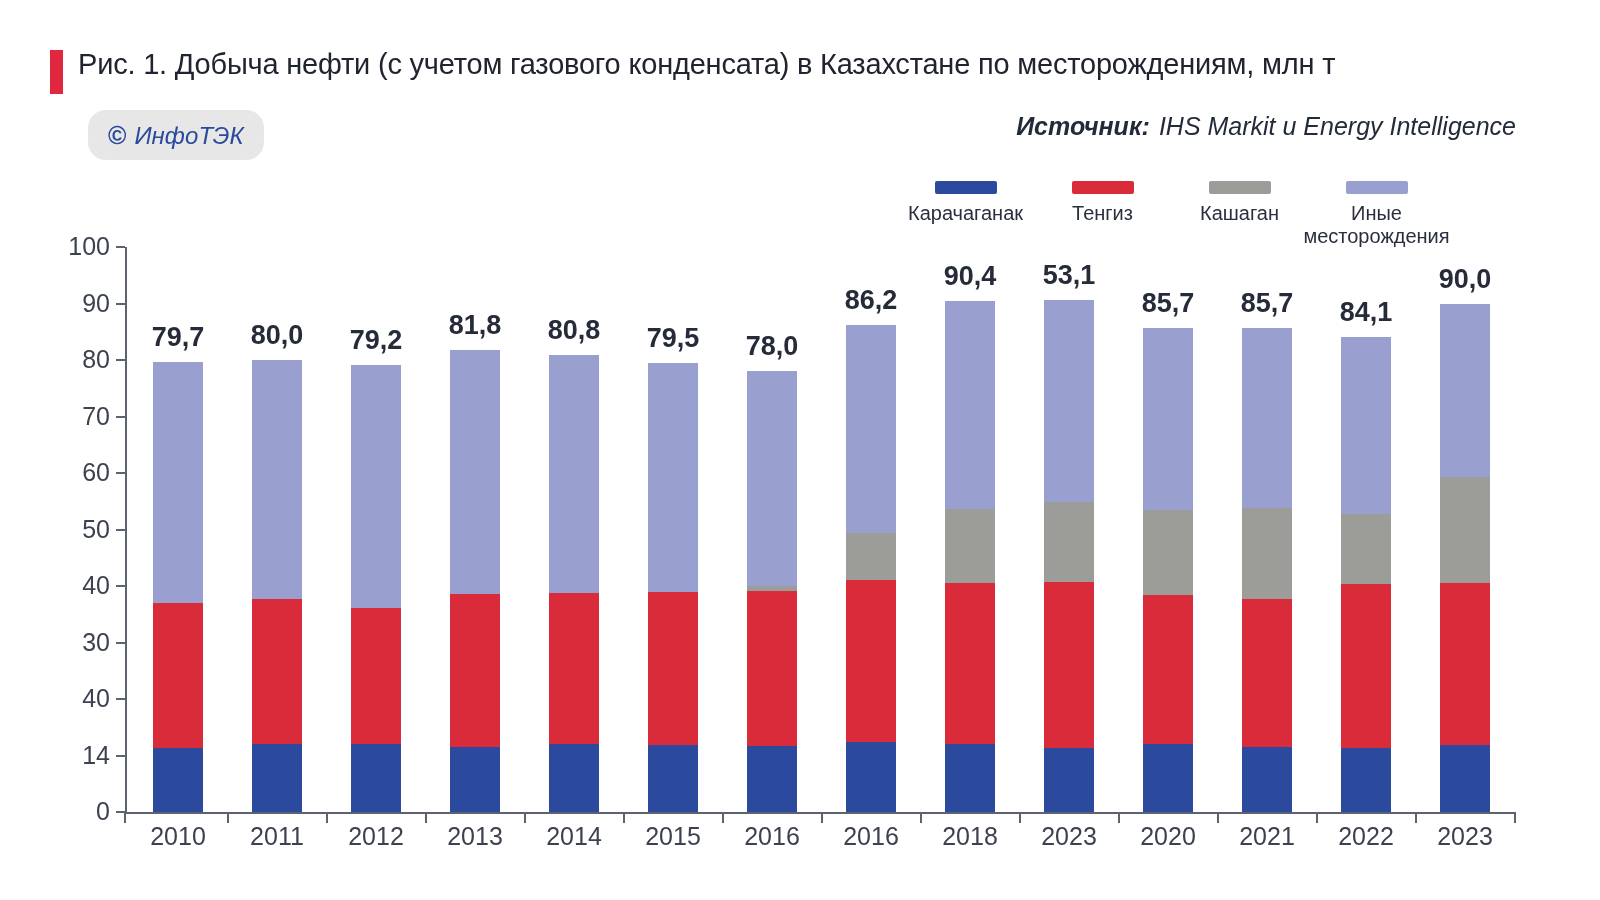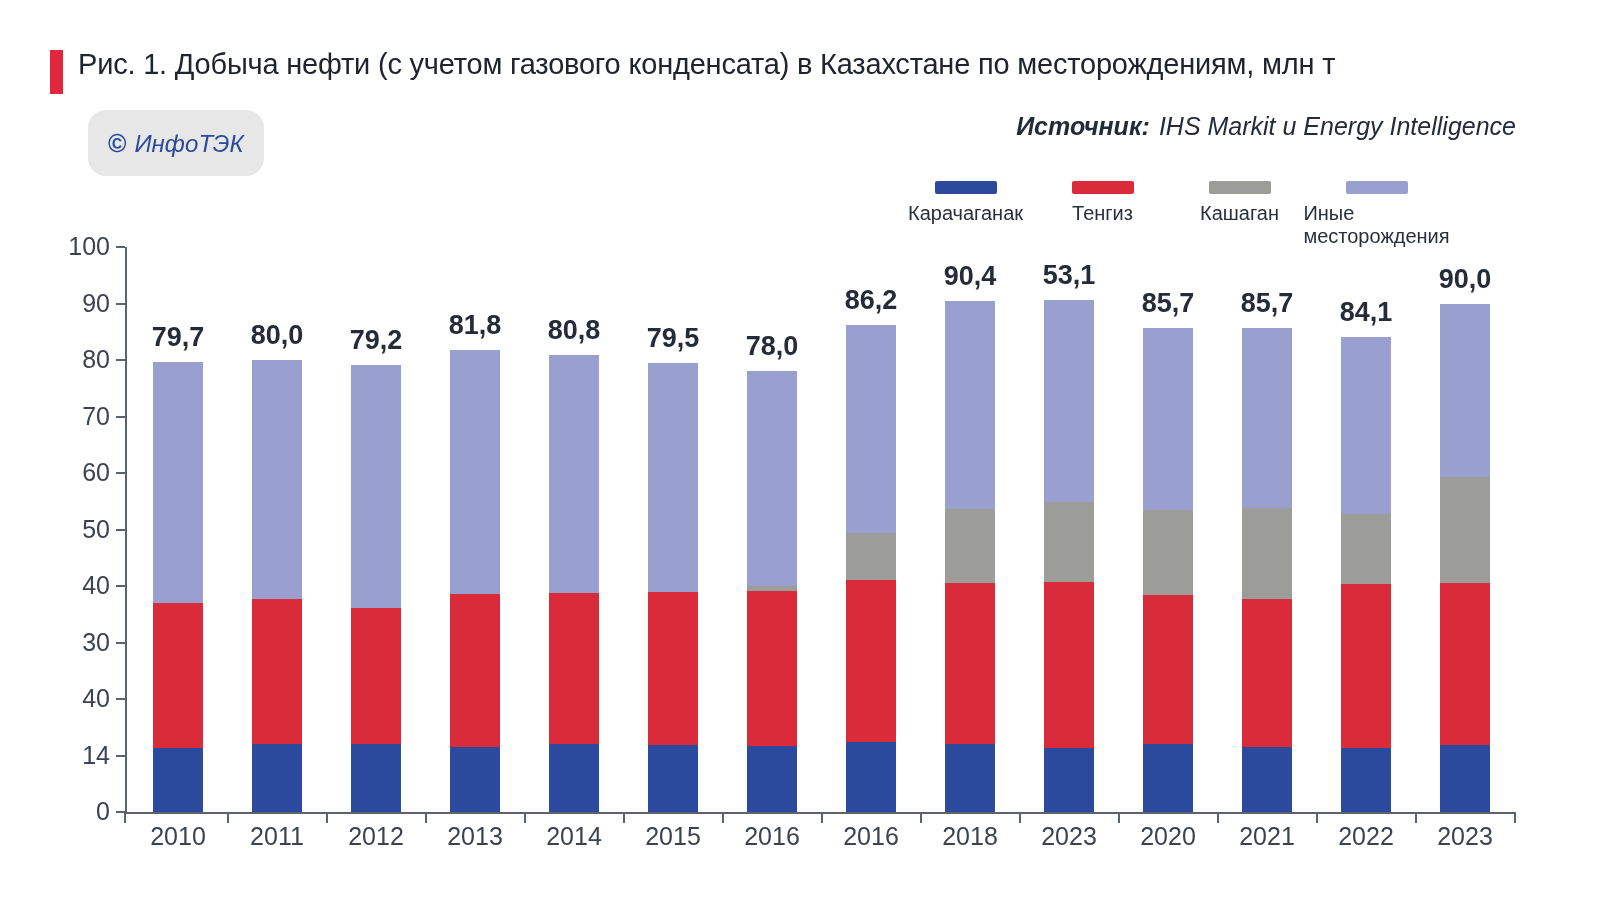--- a/index.html
+++ b/index.html
@@ -1,29 +1,29 @@
 <!DOCTYPE html>
 <html><head>
 <meta charset="utf-8">
 <style>
   html,body{margin:0;padding:0;background:#fff;}
   .page{position:relative;width:1600px;height:900px;background:#ffffff;overflow:hidden;
         font-family:"Liberation Sans","DejaVu Sans",sans-serif;color:#20242f;}
   .header{position:absolute;left:50px;top:48px;display:flex;align-items:flex-start;gap:15px;}
   .accent{width:13px;height:44px;background:#e0273d;margin-top:2px;}
   .figure-title{margin:0;font-size:29px;font-weight:normal;color:#20242f;letter-spacing:-0.2px;}
-  .badge{position:absolute;left:88px;top:110px;height:36px;line-height:36px;padding:15px 20px;
+  .badge{position:absolute;left:88px;top:110px;height:36px;line-height:36px;padding:7px 20px;
          border-radius:18px;background:#e7e7e8;color:#2b4a9b;font-style:italic;font-size:24px;}
   .badge .cc{font-style:normal;font-weight:bold;margin-right:8px;font-size:25px;}
   .source{position:absolute;right:84px;top:112px;font-size:25px;font-style:italic;color:#232a3a;white-space:nowrap;margin-left:12px;}
   .src-label{font-weight:bold;margin-right:9px;}
   .legend{position:absolute;left:897px;top:181px;display:flex;}
   .legend-item{width:137px;display:flex;flex-direction:column;align-items:center;gap:8px;}
   .legend-swatch{width:62px;height:13px;border-radius:2px;}
-  .legend-label{font-size:20px;line-height:1.15;color:#2a2f3e;}
+  .legend-label{font-size:20px;line-height:1.15;text-align:center;color:#2a2f3e;}
   #chart{position:absolute;left:0;top:0;width:1600px;height:900px;}
   .abs{position:absolute;}
 </style>
 </head>
 <body>
 
 <div class="page">
 
   <div class="header">
     <div class="accent"></div>

